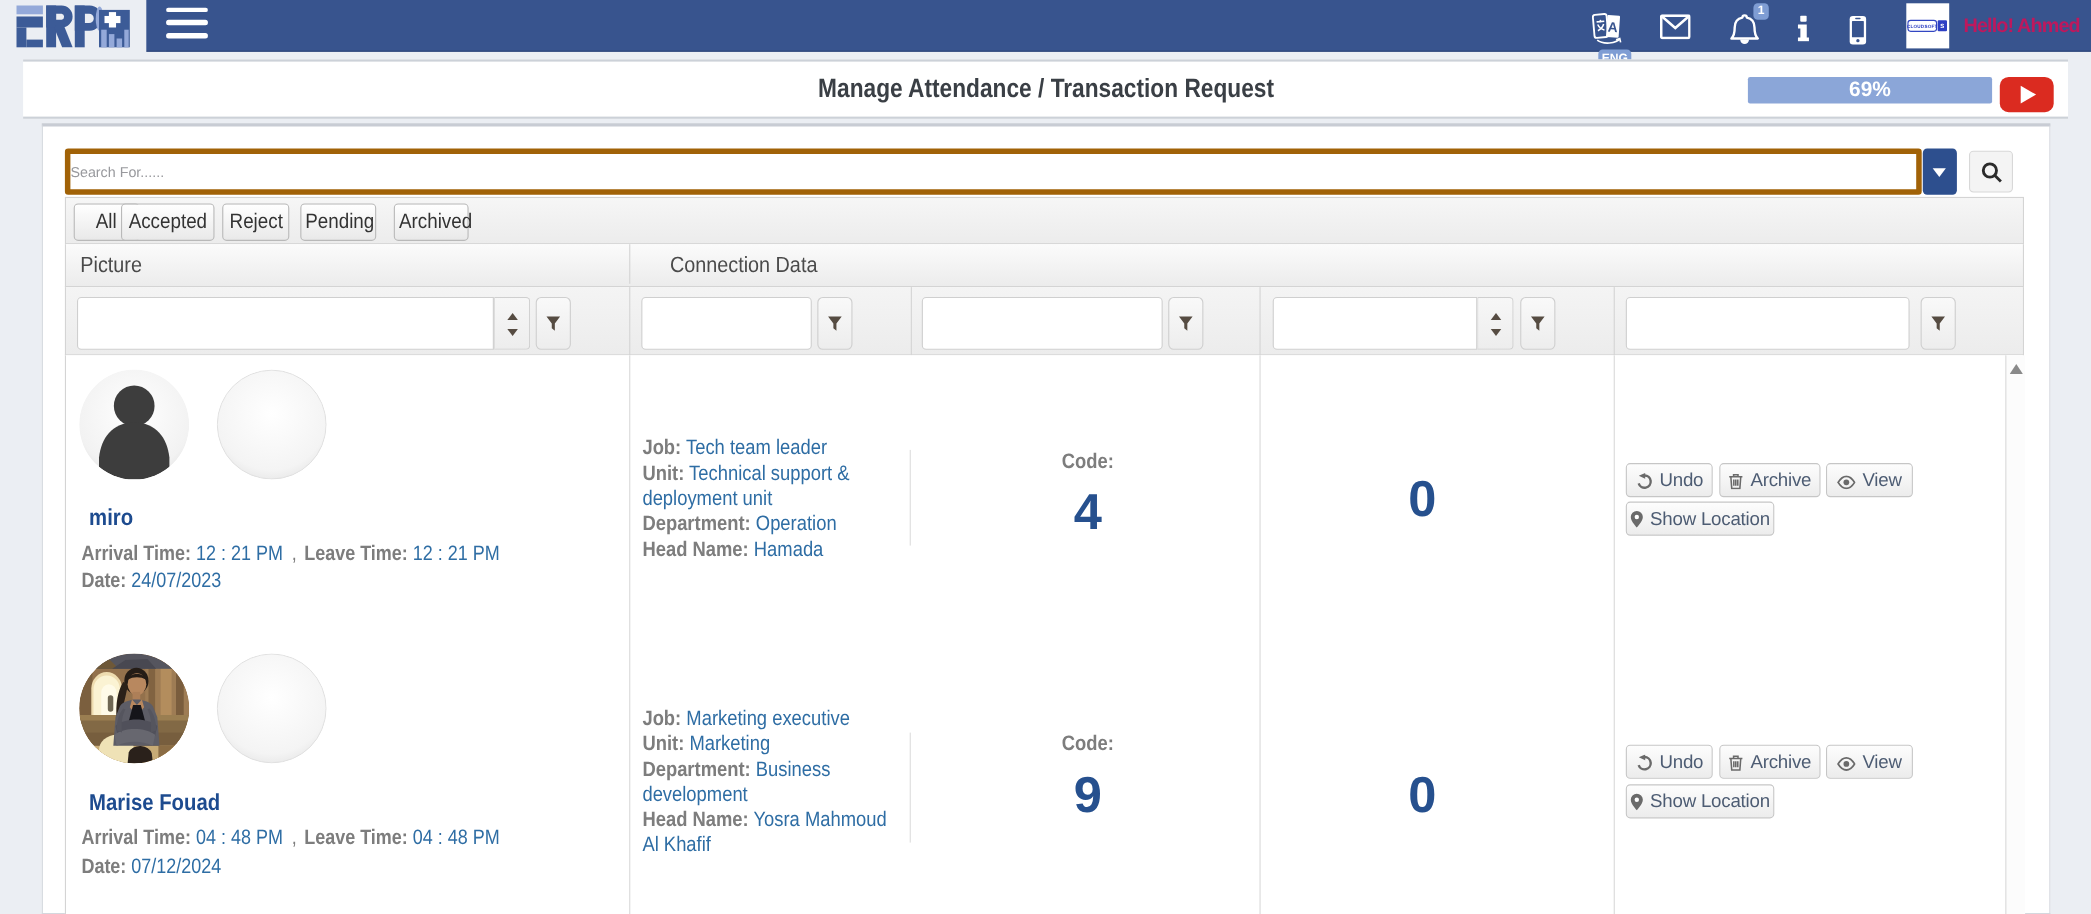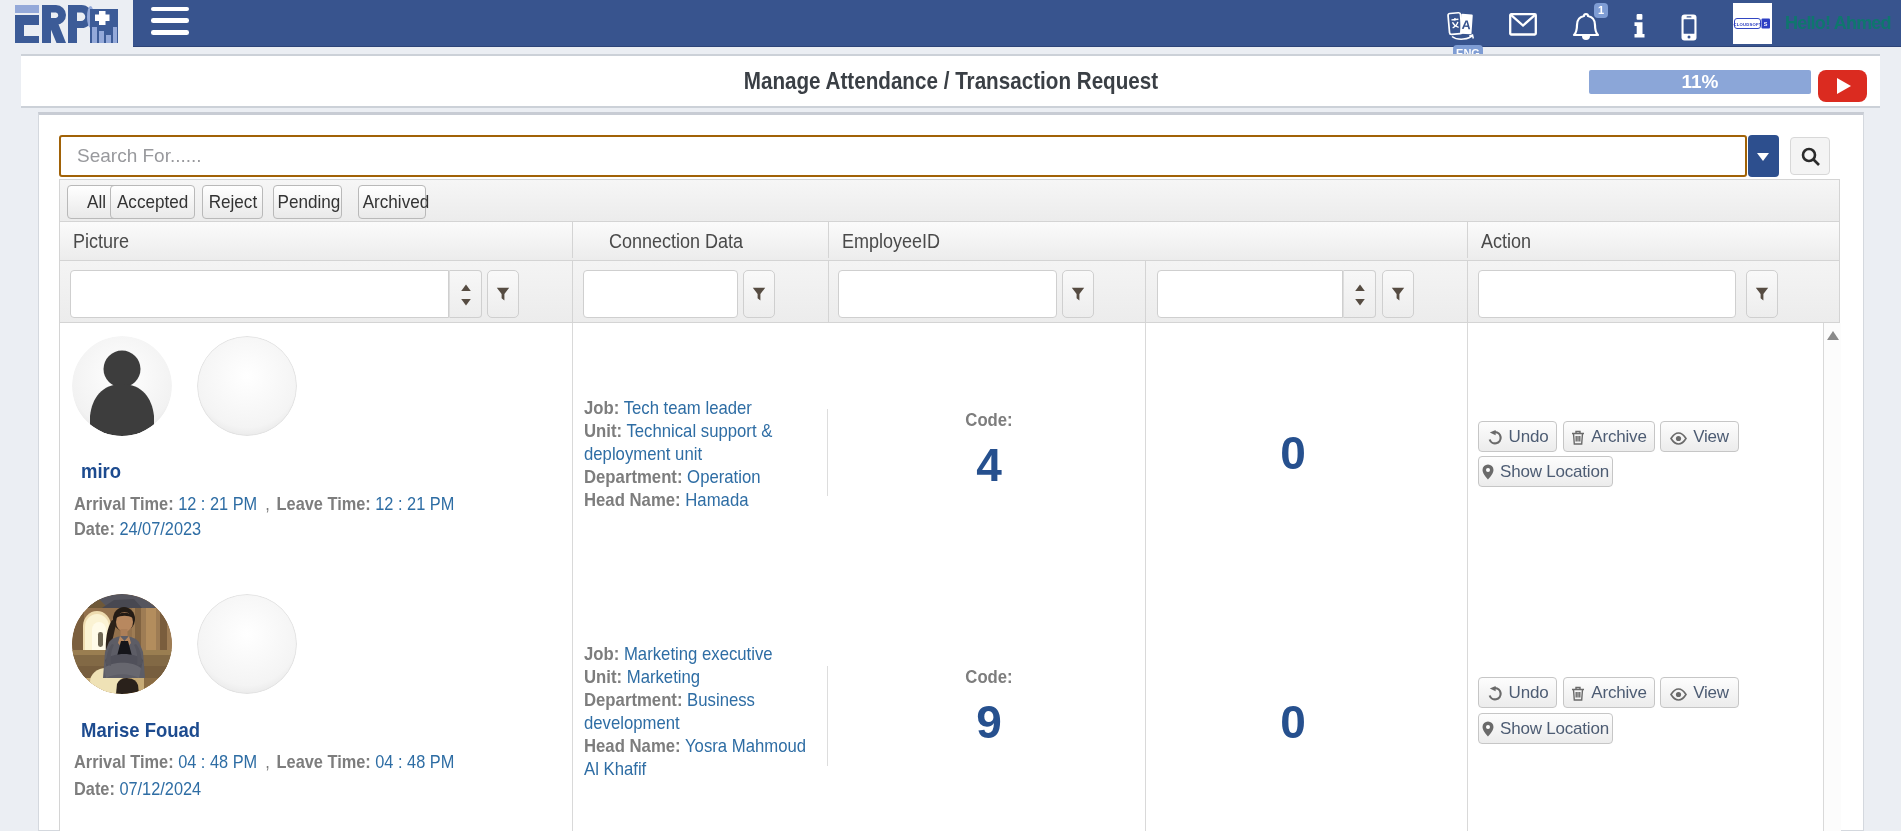--- a/index.html
+++ b/index.html
@@ -5,35 +5,35 @@
 * { margin:0; padding:0; box-sizing:border-box; }
 html,body { width:1901px; height:831px; overflow:hidden; }
 body { font-family:"Liberation Sans", sans-serif; background:#ebeef3; position:relative; }
 
 
 .navbar { position:absolute; left:0; top:0; width:1901px; height:47px; background:#38548e; border-bottom:1px solid #2d4478; }
 .logobox { position:absolute; left:0; top:0; width:133px; height:48px; background:#ebeef3; }
 .hamb { position:absolute; left:151px; top:6.5px; width:38px; height:30px; }
 .hamb div { height:4.6px; border-radius:2.3px; background:#fff; margin-bottom:7.2px; }
 .cloudbox { position:absolute; left:1733px; top:3px; width:39px; height:41px; background:#fff; }
-.hello { position:absolute; left:1785px; top:0; height:46px; line-height:46px; color:#0f766e; font-weight:bold; font-size:18px; letter-spacing:-0.8px; white-space:nowrap; }
+.hello { position:absolute; left:1785px; top:0; height:46px; line-height:46px; color:#be185d; font-weight:bold; font-size:18px; letter-spacing:-0.8px; white-space:nowrap; }
 
 
 .titlestrip { position:absolute; left:21px; top:54px; width:1859px; height:54px; background:#fff; border-top:2px solid #ccd1d8; border-bottom:2px solid #ccd1d8; }
 .titlestrip h1 { text-align:center; font-size:24px; line-height:50px; color:#3a3f45; }
 .titlestrip h1 span { display:inline-block; transform:scaleX(0.86); transform-origin:50% 50%; }
 .progress { position:absolute; left:1589px; top:70px; width:222px; height:24px; background:#8ba6d8; border-radius:2px; text-align:center; color:#fff; font-weight:bold; font-size:19px; line-height:24px; }
 .play { position:absolute; left:1818px; top:70px; width:49px; height:32px; background:#db2b20; border-radius:8px; }
 .play:after { content:""; position:absolute; left:19px; top:8px; border-left:14px solid #fff; border-top:8px solid transparent; border-bottom:8px solid transparent; }
 
 
 .container { position:absolute; left:38px; top:112px; width:1826px; height:719px; background:#fff; border:1px solid #d4d8de; border-top:3px solid #c8ccd4; }
 
 
-.search-input { font-family:"Liberation Sans", sans-serif; position:absolute; left:59px; top:135px; width:1688px; height:42px; border:2px solid #a16207; border-radius:3px; background:#fff; color:#98999d; font-size:19px; line-height:40px; padding-left:16px; }
+.search-input { font-family:"Liberation Sans", sans-serif; position:absolute; left:59px; top:135px; width:1688px; height:42px; border:5px solid #a16207; border-radius:3px; background:#fff; color:#98999d; font-size:13px; line-height:40px; }
 .dd-btn { position:absolute; left:1748px; top:135px; width:31px; height:42px; background:#2d4f8e; border-radius:4px; }
 .dd-btn:after { content:""; position:absolute; left:9px; top:18px; border-top:8px solid #fff; border-left:6.5px solid transparent; border-right:6.5px solid transparent; }
 .sr-btn { position:absolute; left:1790px; top:137px; width:40px; height:38px; background:#f4f4f4; border:1px solid #d8d8d8; border-radius:4px; }
 
 
 .tabs { position:absolute; left:59px; top:179px; width:1781px; height:43px; background:linear-gradient(#f6f6f6,#ececec); border:1px solid #d4d4d4; }
 .tab { position:absolute; top:185px; height:34px; background:linear-gradient(#ffffff,#e9e9e9); border:1px solid #b9b9b9; border-radius:4px; color:#333; font-size:19px; line-height:32px; text-align:center; }
 .tab span { display:inline-block; transform:scaleX(0.9); transform-origin:50% 50%; }
 
 
@@ -137,21 +137,21 @@
     <text x="14.5" y="22.8" font-size="4.2" font-weight="bold" fill="#2538c0" text-anchor="middle" font-family="Liberation Sans" letter-spacing="0.2">CLOUDSOFT</text>
     <rect x="28.5" y="15.5" width="8.5" height="10" rx="1" fill="#2d3fc4"></rect>
     <text x="32.7" y="22.6" font-size="5.5" font-weight="bold" fill="#fff" text-anchor="middle" font-family="Liberation Sans">S</text>
   </svg>
 </div>
 <div class="hello">Hello! Ahmed</div>
 
 <div class="titlestrip">
     <h1><span>Manage Attendance / Transaction Request</span></h1>
   </div>
-<div class="progress">11%</div>
+<div class="progress">69%</div>
 <div class="play"></div>
 
 <div class="container"></div>
 
 <input class="search-input" value="Search For......" readonly="" style="">
 <div class="dd-btn"></div>
 <div class="sr-btn">
   <svg style="position:absolute;left:9px;top:8px" width="21" height="21" viewBox="0 0 21 21">
     <circle cx="9" cy="9" r="6" fill="none" stroke="#2b2b2b" stroke-width="2.6"></circle>
     <line x1="13.5" y1="13.5" x2="19" y2="19" stroke="#2b2b2b" stroke-width="2.6"></line>
@@ -161,22 +161,20 @@
 <div class="tabs"></div>
 <div class="tab" style="left:67px;width:60px;"><span>All</span></div>
 <div class="tab" style="left:110px;width:85px;"><span>Accepted</span></div>
 <div class="tab" style="left:202px;width:61px;"><span>Reject</span></div>
 <div class="tab" style="left:273px;width:69px;"><span>Pending</span></div>
 <div class="tab" style="left:358px;width:68px;"><span>Archived</span></div>
 
 <div class="ghead">
   <div class="col" style="left:0;width:512px;border-left:none;"><span>Picture</span></div>
   <div class="col" style="left:512px;width:256px;padding-left:36px;"><span>Connection Data</span></div>
-  <div class="col" style="left:768px;width:317px;"><span>EmployeeID</span></div>
-  <div class="col" style="left:1407px;width:356px;"><span>Action</span></div>
 </div>
 
 <div class="gfilter">
   <div class="col" style="left:512px;width:256px;"></div>
   <div class="col" style="left:768px;width:317px;"></div>
   <div class="col" style="left:1085px;width:322px;"></div>
   <div class="col" style="left:1407px;width:356px;"></div>
 </div>
 
 <div class="finput" style="left:70px;width:379px;border-radius:4px 0 0 4px;"></div>

